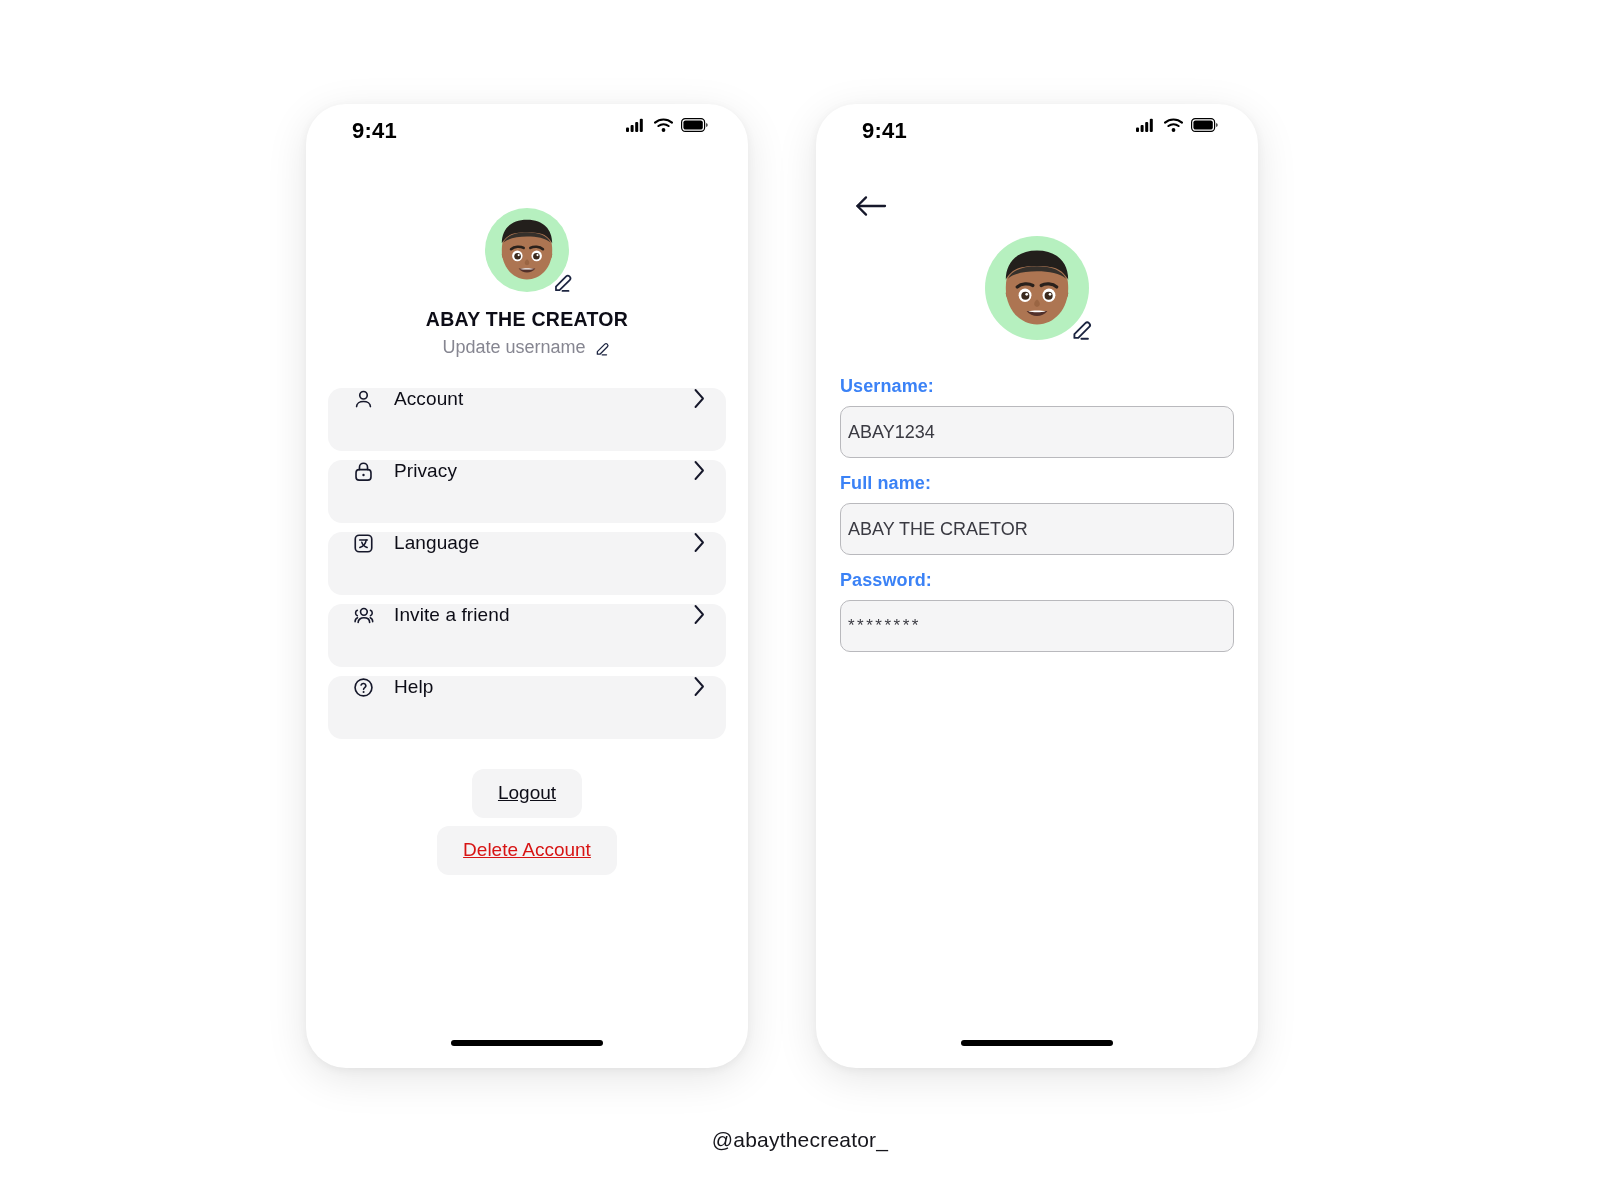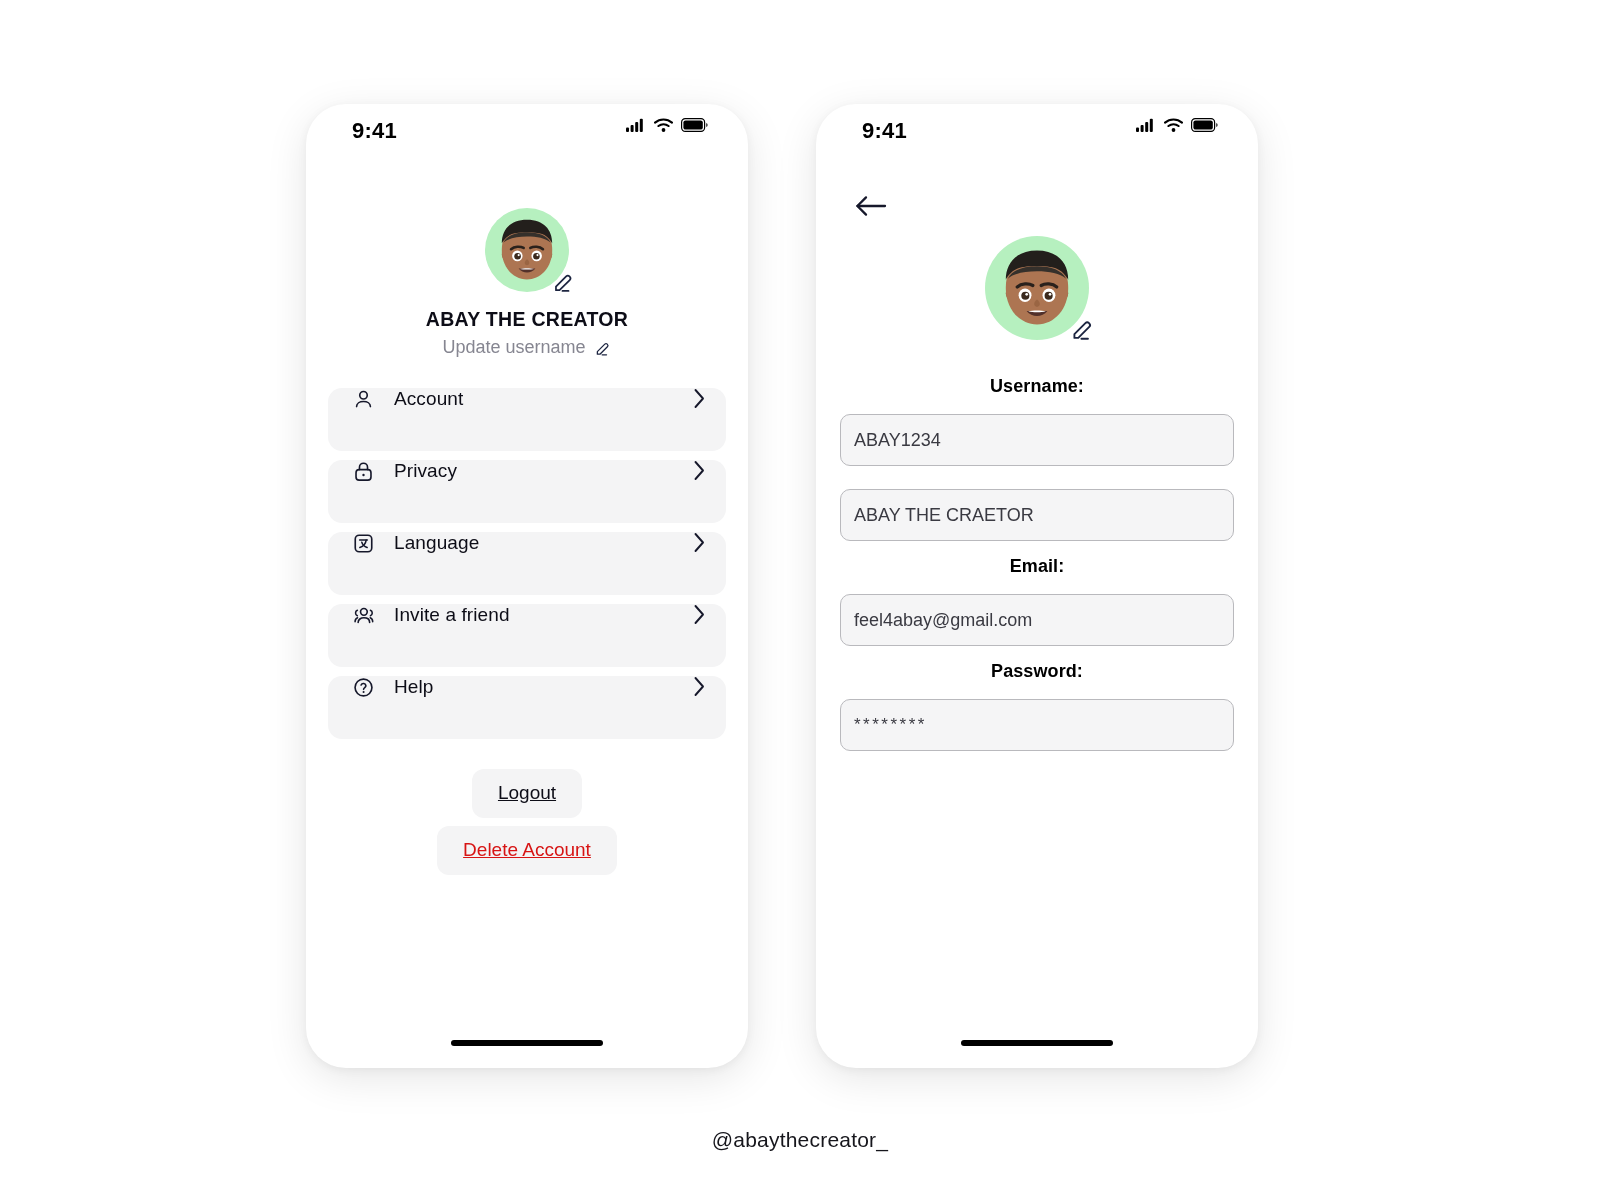--- a/index.html
+++ b/index.html
@@ -180,37 +180,35 @@
   .edit-avatar-wrap { margin-top: 14px; }
 
   .form {
     margin-top: 36px;
     padding: 0 24px;
   }
   .field { margin-bottom: 15px; }
   .field-label {
     font-size: 18px;
     font-weight: 700;
-    color: #000000;
+    color: #3b82f6;
     margin-bottom: 9px;
     letter-spacing: 0.1px;
-    text-align: center;
   }
   .field-input {
     width: 100%;
     height: 52px;
     background: #f5f5f6;
     border: 1px solid #b9b9bd;
     border-radius: 10px;
-    padding: 0 13px;
+    padding: 0 7px;
     font-size: 18px;
     font-family: "Liberation Sans", sans-serif;
     color: #3a3a42;
     outline: none;
-    margin-top: 8px;
   }
   .field-input.pw {
     color: #3a3a42;
     letter-spacing: 2.5px;
     font-size: 17px;
   }
 
   
   .footer-handle {
     position: absolute;
@@ -448,27 +446,24 @@
       </div>
 
       <div class="form">
 
         <div class="field">
           <div class="field-label">Username:</div>
           <input class="field-input" type="text" readonly="" value="ABAY1234" style="">
         </div>
 
         <div class="field">
+          <div class="field-label">Full name:</div>
           <input class="field-input" type="text" readonly="" value="ABAY THE CRAETOR" style="">
         </div>
 
-        <div class="field">
-          <div class="field-label">Email:</div>
-          <input class="field-input" type="text" readonly="" value="feel4abay@gmail.com" style="">
-        </div>
 
         <div class="field">
           <div class="field-label">Password:</div>
           <input class="field-input pw" type="text" readonly="" value="********" style="">
         </div>
       </div>
 
       <div class="home-indicator"></div>
     </div>
 

